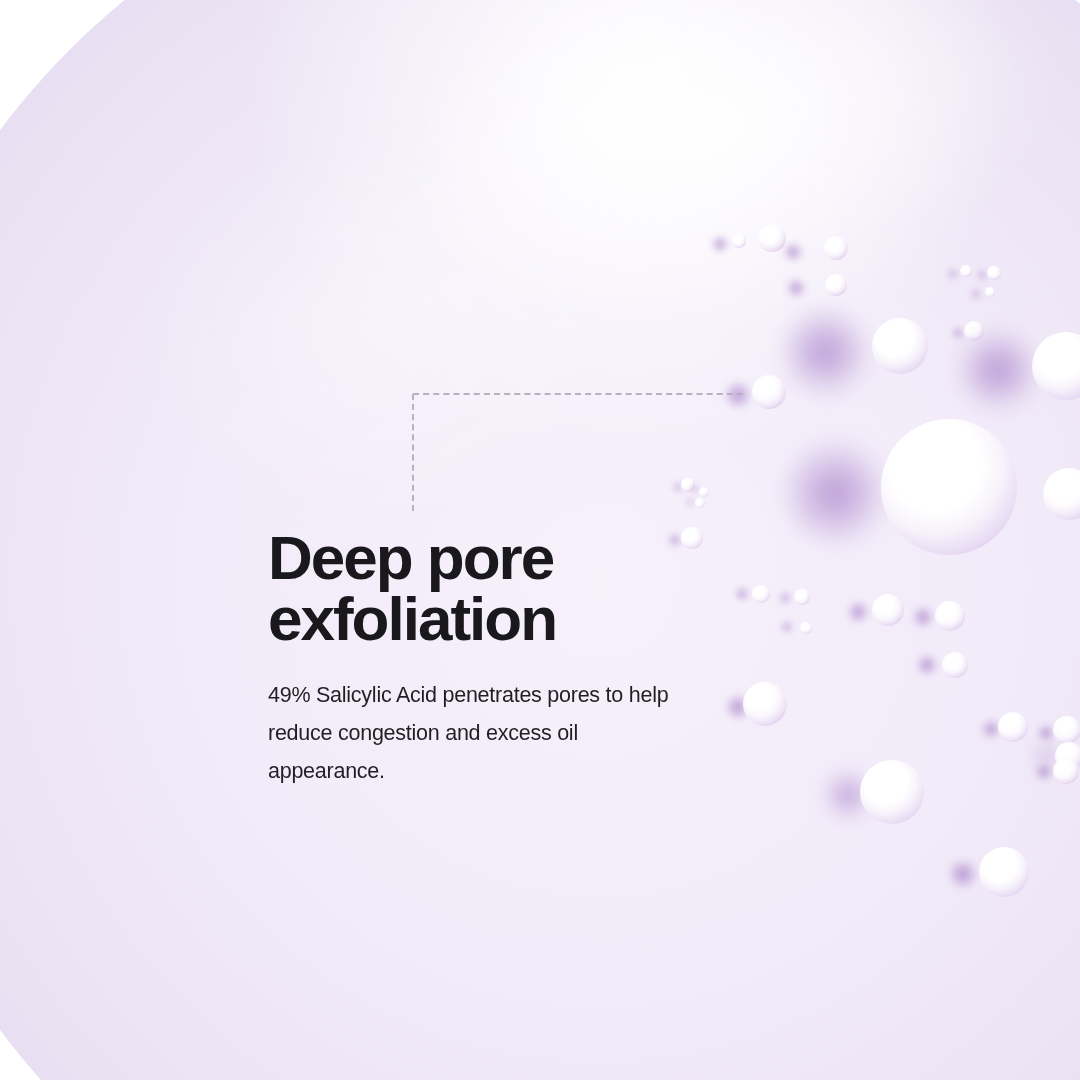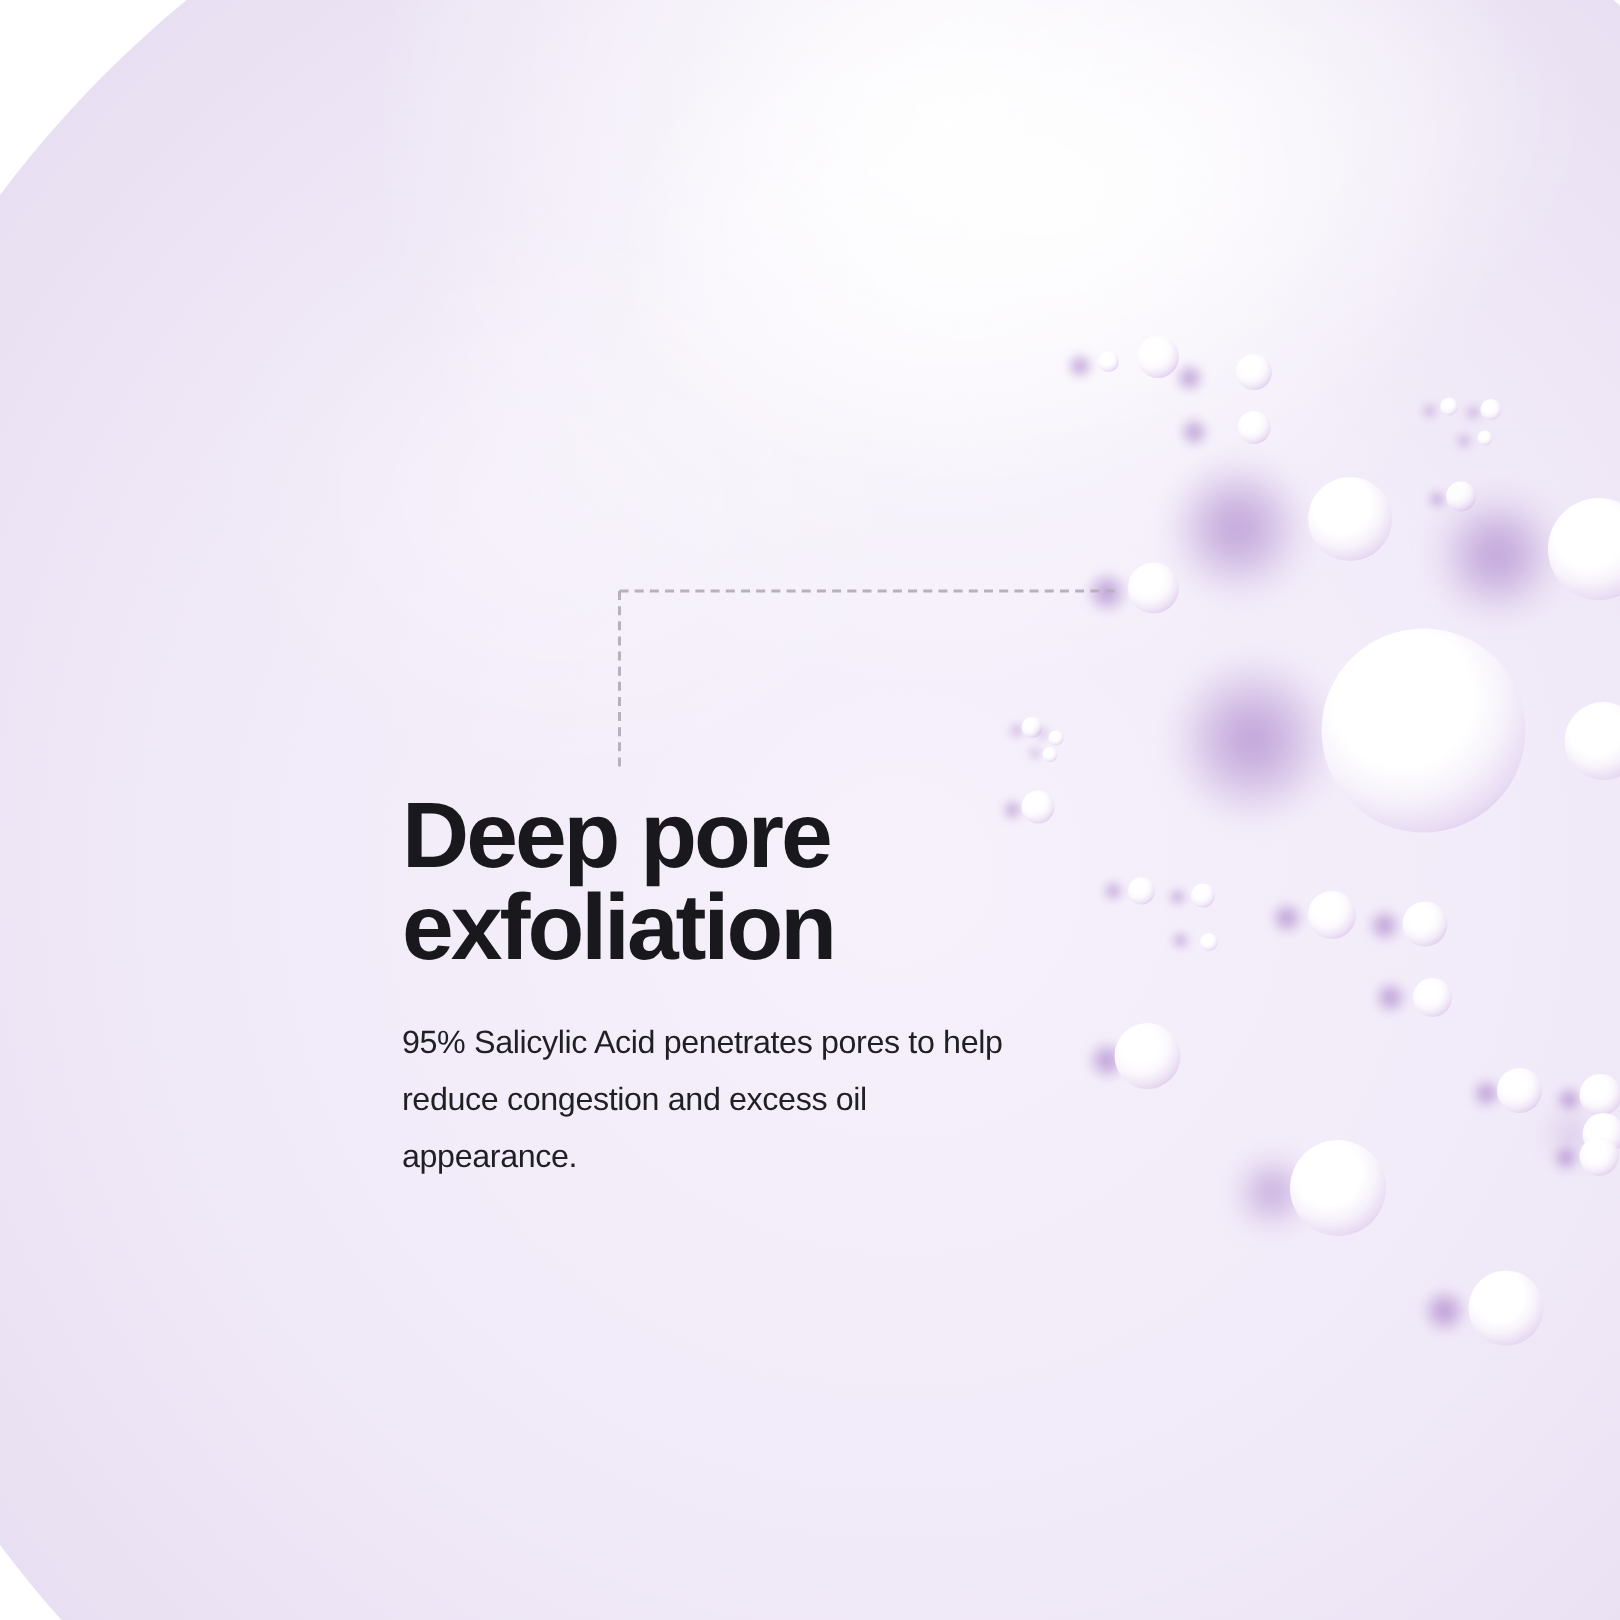--- a/index.html
+++ b/index.html
@@ -223,16 +223,16 @@
       <div class="bub-shadow" style="left: 948px; top: 859px; width: 30px; height: 30px;"></div>
       <div class="bubble soft" style="left: 979px; top: 847px; width: 50px; height: 50px;"></div>
     </div>
 
   <div class="callout-line callout-h"></div>
   <div class="callout-line callout-v"></div>
 
   <div class="copy">
     <div class="headline">Deep pore
 exfoliation</div>
-    <div class="subcopy">95% Salicylic Acid penetrates pores to help reduce congestion and excess oil appearance.</div>
+    <div class="subcopy">49% Salicylic Acid penetrates pores to help reduce congestion and excess oil appearance.</div>
   </div>
 
 </div>
 
 </body></html>

